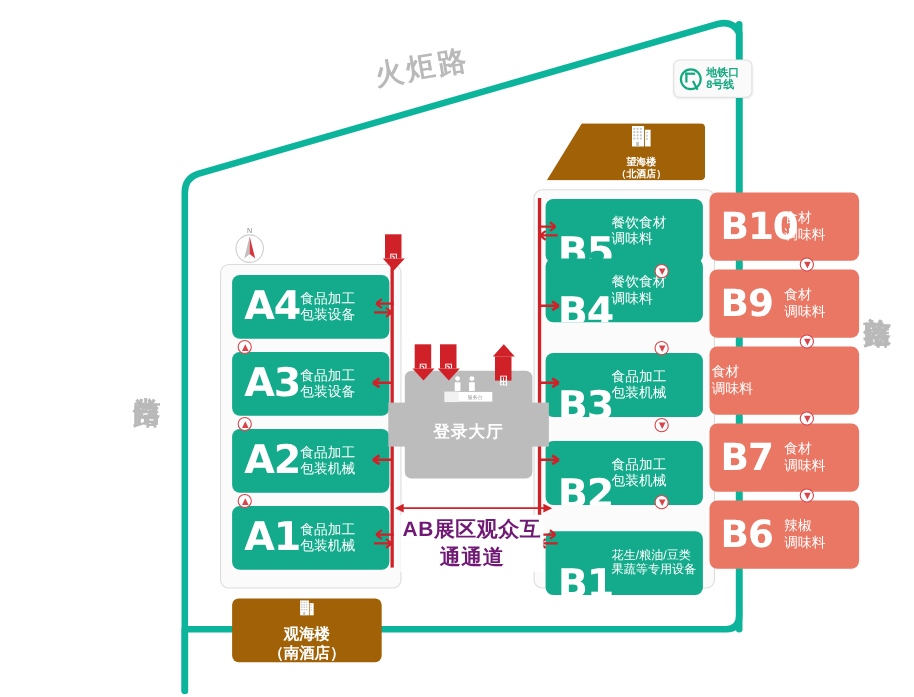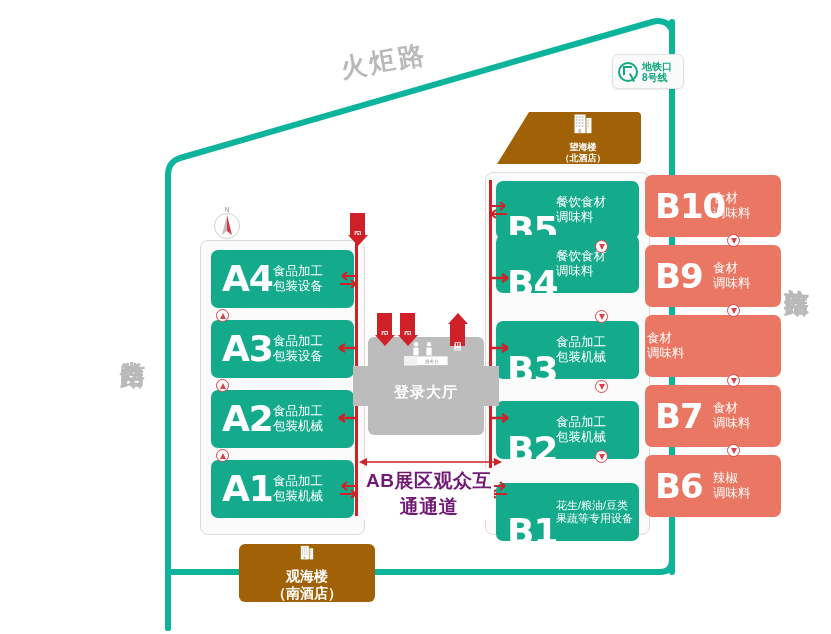--- a/index.html
+++ b/index.html
@@ -98,21 +98,20 @@
     width: 144px; height: 52px;
     clip-path: polygon(32px 0, 100% 0, 100% 100%, 0 100%);
     padding-left: 28px;
     border-radius: 0 4px 4px 0;
   }
   #hotel-north .htxt { font-size: 9px; line-height: 11px; font-weight: bold; text-align:center; }
   #hotel-south {
     left: 211px; top: 544px;
     width: 136px; height: 58px;
     border-radius: 6px;
-    margin-left: 28px;
   }
   #hotel-south .htxt { font-size: 14px; line-height: 17px; font-weight: bold; text-align:center; }
   .bldg-icon { display:block; }
 
   
   #compass { left: 212px; top: 204px; width: 30px; height: 36px; }
 
   
   #zone-a-frame {
     left: 200px; top: 240px;

